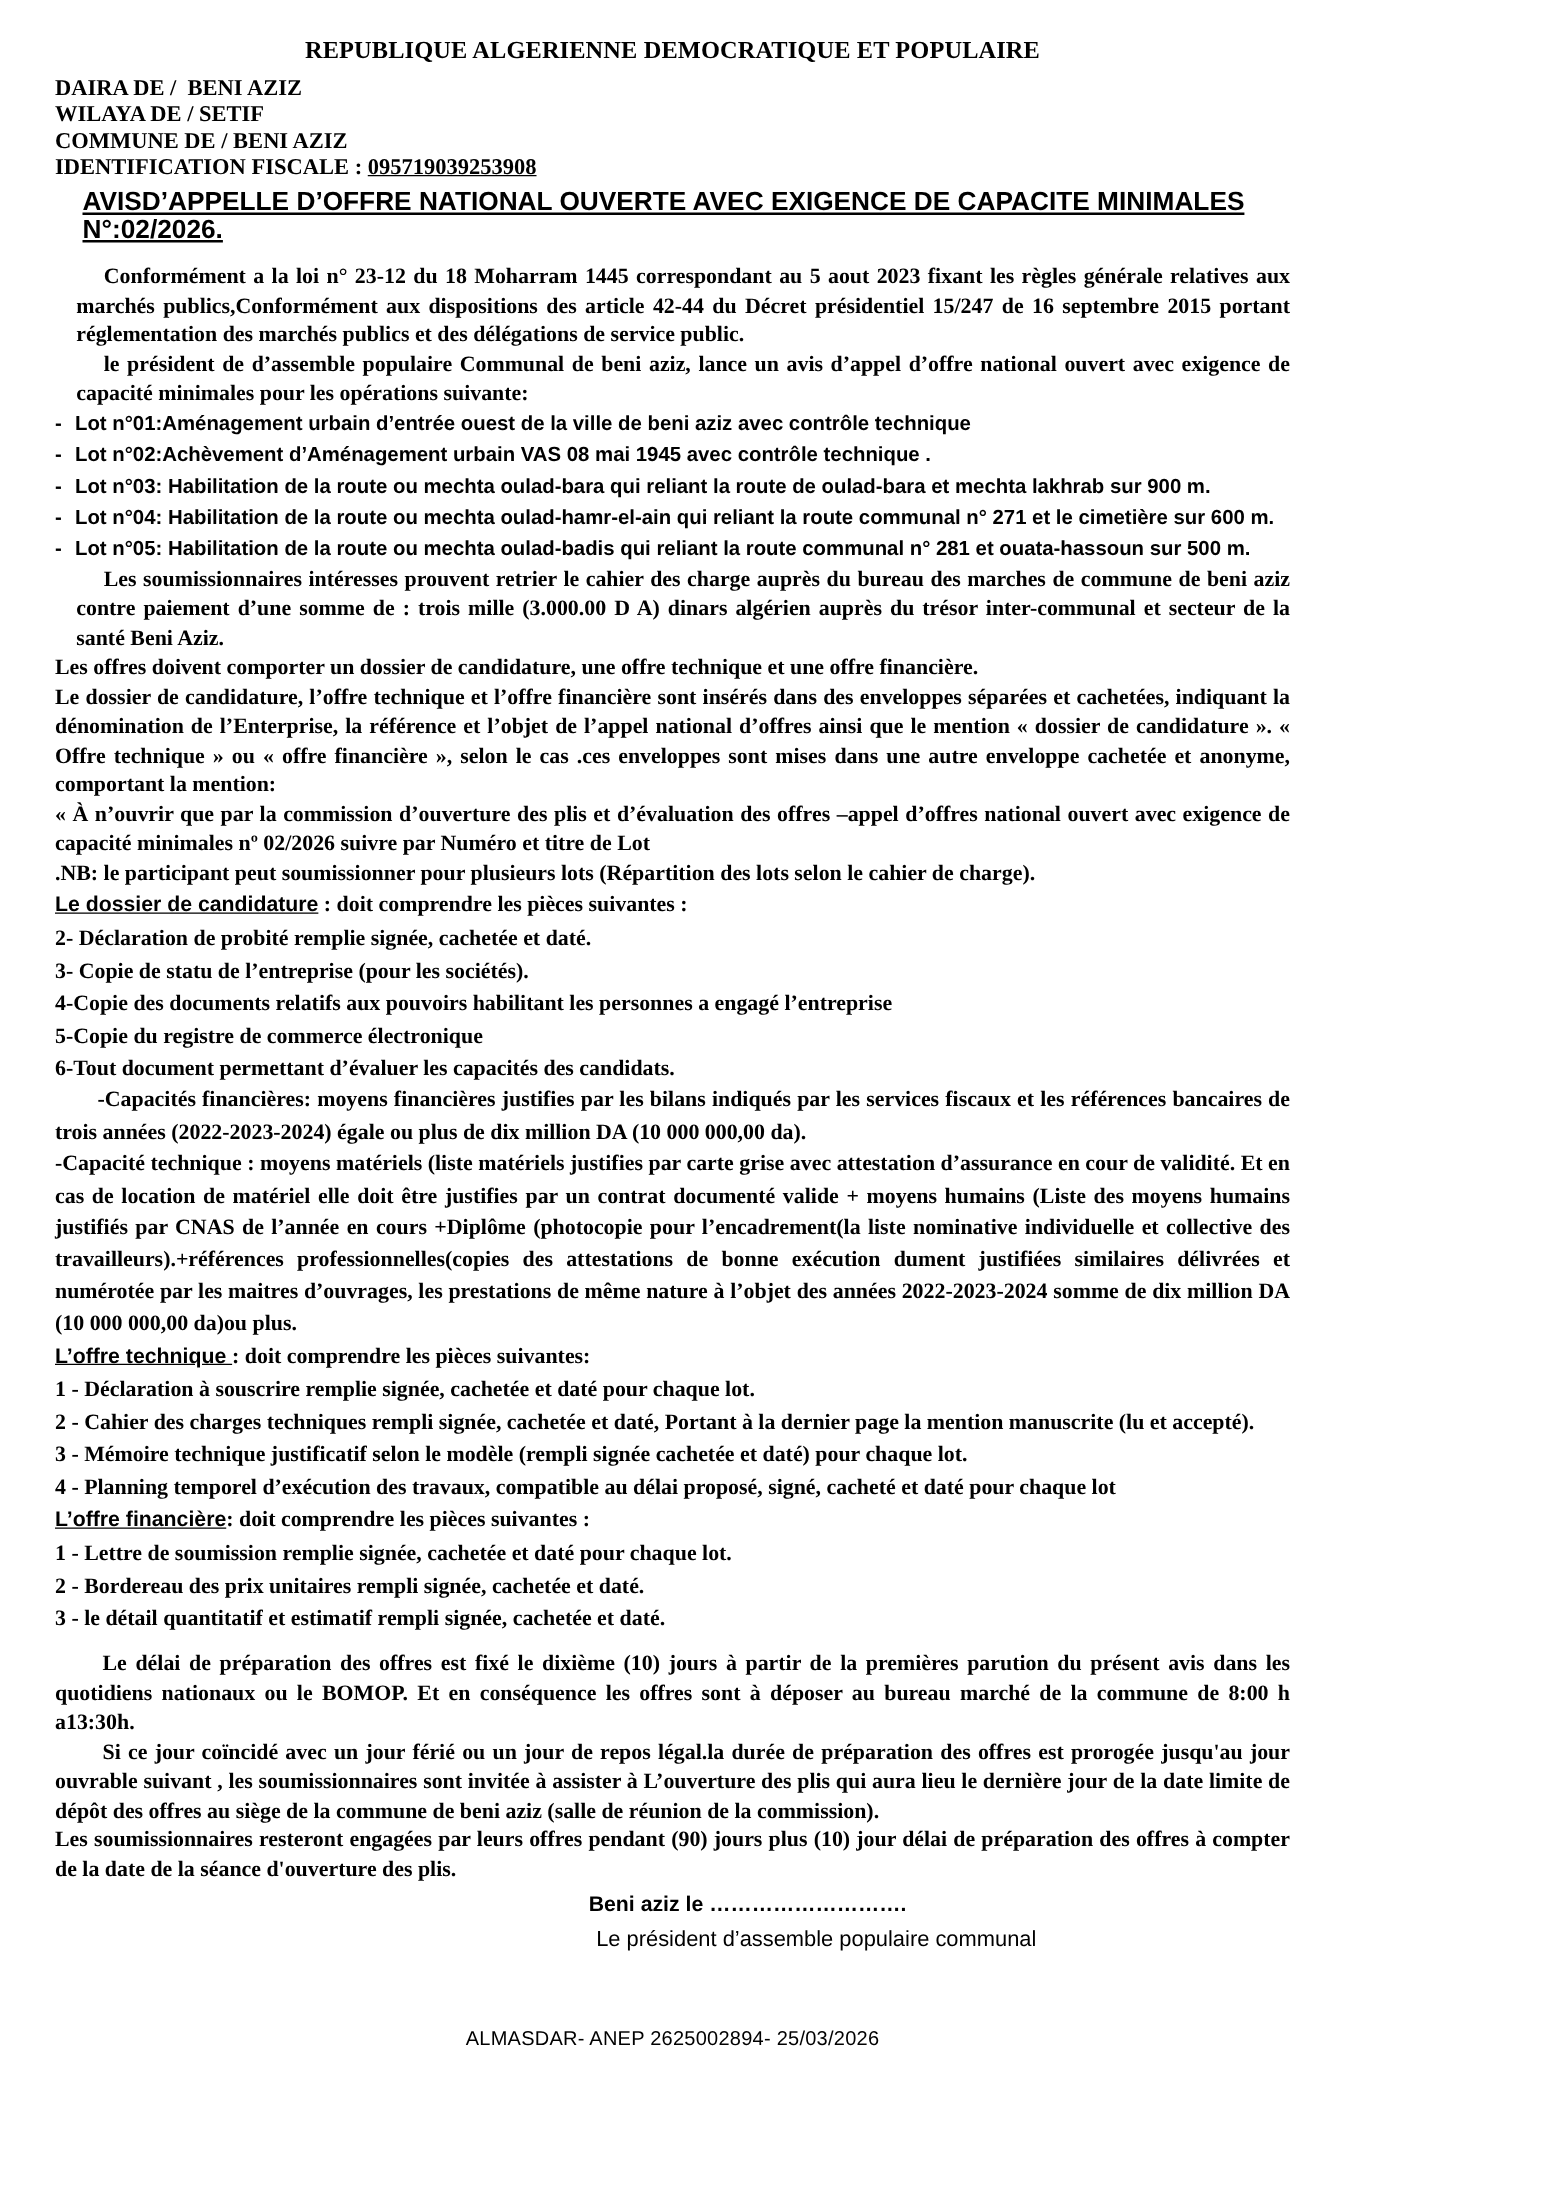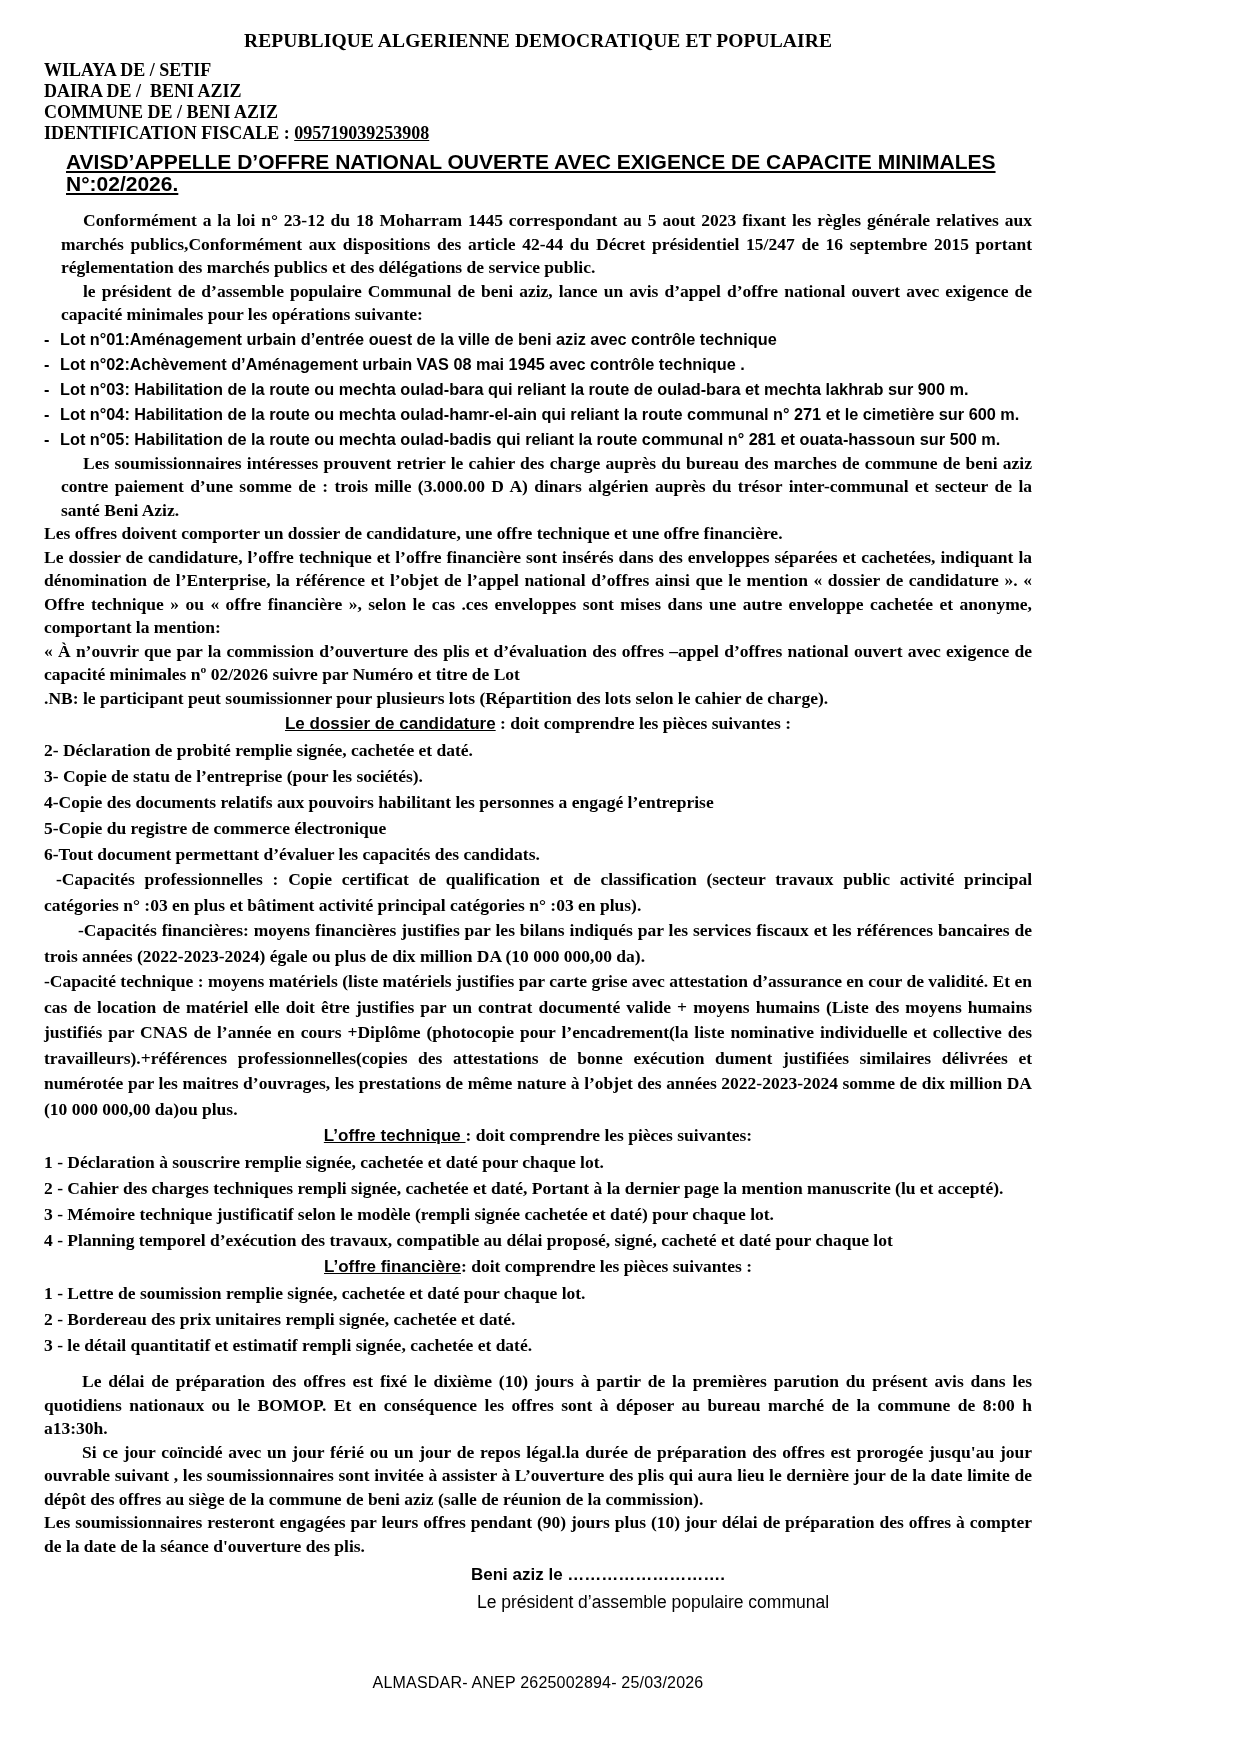--- a/index.html
+++ b/index.html
@@ -96,21 +96,20 @@
     line-height: 26px;
     margin: 0;
   }
 
   .sec-head {
     font-family: "Liberation Serif", "DejaVu Serif", serif;
     font-weight: bold;
     font-size: 17.5px;
     line-height: 26px;
     margin: 0;
-    text-align: center;
   }
   .sec-head .label {
     font-family: "Liberation Sans", "DejaVu Sans", sans-serif;
     font-weight: bold;
     font-size: 17px;
     text-decoration: underline;
   }
 
   .cap-para {
     font-family: "Liberation Serif", "DejaVu Serif", serif;
@@ -153,22 +152,22 @@
   }
 </style>
 </head>
 <body>
 
 <div class="page">
 
   <div class="doc-title">REPUBLIQUE ALGERIENNE DEMOCRATIQUE ET POPULAIRE</div>
 
   <div class="org-block">
+    <div class="org-line">DAIRA DE /  BENI AZIZ</div>
     <div class="org-line">WILAYA DE / SETIF</div>
-    <div class="org-line">DAIRA DE /  BENI AZIZ</div>
     <div class="org-line">COMMUNE DE / BENI AZIZ</div>
     <div class="org-line"><span>IDENTIFICATION FISCALE : </span><span class="uline">095719039253908</span></div>
   </div>
 
   <div class="notice-title">AVISD’APPELLE D’OFFRE NATIONAL OUVERTE AVEC EXIGENCE DE CAPACITE MINIMALES  N°:02/2026.</div>
 
   <p class="para ind">Conformément a la loi n° 23-12 du 18 Moharram 1445 correspondant au 5 aout 2023 fixant les règles générale relatives aux marchés publics,Conformément aux dispositions des article 42-44 du Décret présidentiel 15/247 de 16 septembre 2015 portant réglementation  des marchés publics et des délégations de service public.</p>
   <p class="para ind">le président de d’assemble populaire Communal de beni aziz, lance un avis d’appel d’offre national ouvert avec exigence de capacité minimales pour les opérations suivante:</p>
 
   <div>
@@ -203,21 +202,20 @@
   <div class="sec-head"><span class="label">Le dossier de candidature</span><span> : doit comprendre les pièces suivantes :</span></div>
 
   <div>
     <p class="list-item">2- Déclaration de probité remplie  signée, cachetée  et daté.</p>
     <p class="list-item">3-  Copie de statu de l’entreprise (pour les  sociétés).</p>
     <p class="list-item">4-Copie des documents relatifs aux pouvoirs habilitant les personnes a engagé l’entreprise</p>
     <p class="list-item">5-Copie du registre de commerce électronique</p>
     <p class="list-item">6-Tout document permettant d’évaluer les capacités des candidats.</p>
   </div>
 
-  <p class="cap-para i1">-Capacités professionnelles : Copie certificat de qualification et de classification (secteur travaux public activité principal catégories n° :03 en plus et bâtiment activité principal catégories n° :03 en plus).</p>
   <p class="cap-para i2">-Capacités financières: moyens financières justifies par les bilans indiqués par les services fiscaux et les références bancaires de trois années (2022-2023-2024) égale ou plus de dix million DA (10 000 000,00 da).</p>
   <p class="cap-para">-Capacité technique : moyens matériels (liste matériels justifies par carte grise avec attestation d’assurance en cour de validité. Et en cas de location de matériel elle doit être  justifies par un contrat documenté valide + moyens humains (Liste des moyens humains justifiés par CNAS de l’année en cours +Diplôme (photocopie pour l’encadrement(la liste nominative individuelle et collective des travailleurs).+références professionnelles(copies des attestations de bonne exécution dument justifiées similaires délivrées et numérotée par les maitres d’ouvrages, les prestations de même nature à l’objet des années 2022-2023-2024 somme de dix million DA (10 000 000,00 da)ou plus.</p>
 
   <div class="sec-head"><span class="label">L’offre technique </span><span>: doit comprendre les pièces suivantes:</span></div>
 
   <div>
     <p class="list-item">1  - Déclaration à souscrire remplie  signée, cachetée et  daté pour chaque lot.</p>
     <p class="list-item">2 - Cahier des charges techniques rempli signée, cachetée et daté, Portant à la dernier page la mention manuscrite (lu et accepté).</p>
     <p class="list-item">3  - Mémoire technique justificatif selon le modèle (rempli signée  cachetée et  daté) pour chaque lot.</p>
     <p class="list-item">4  - Planning temporel d’exécution des travaux, compatible au délai proposé, signé, cacheté et  daté pour chaque lot</p>

